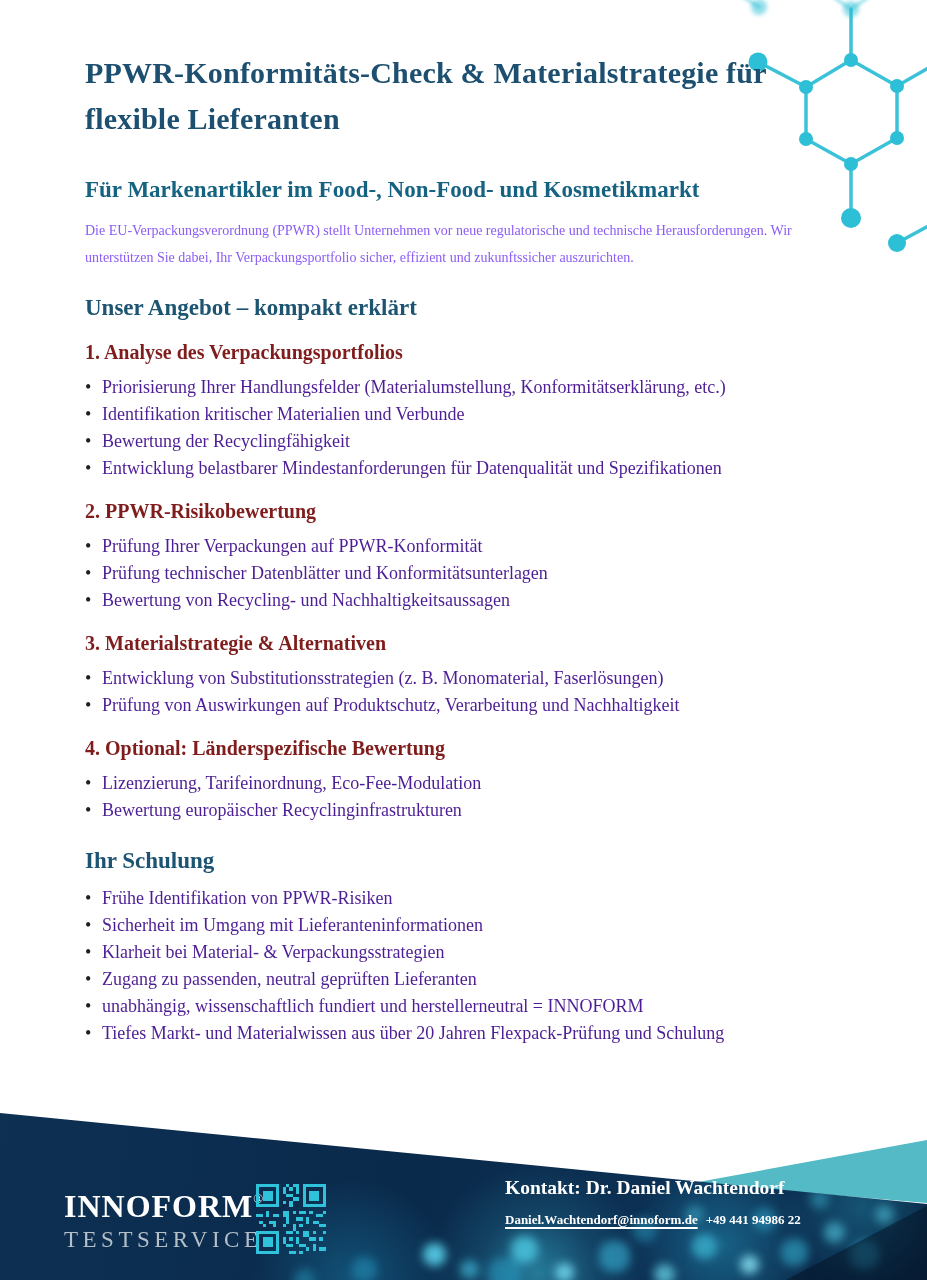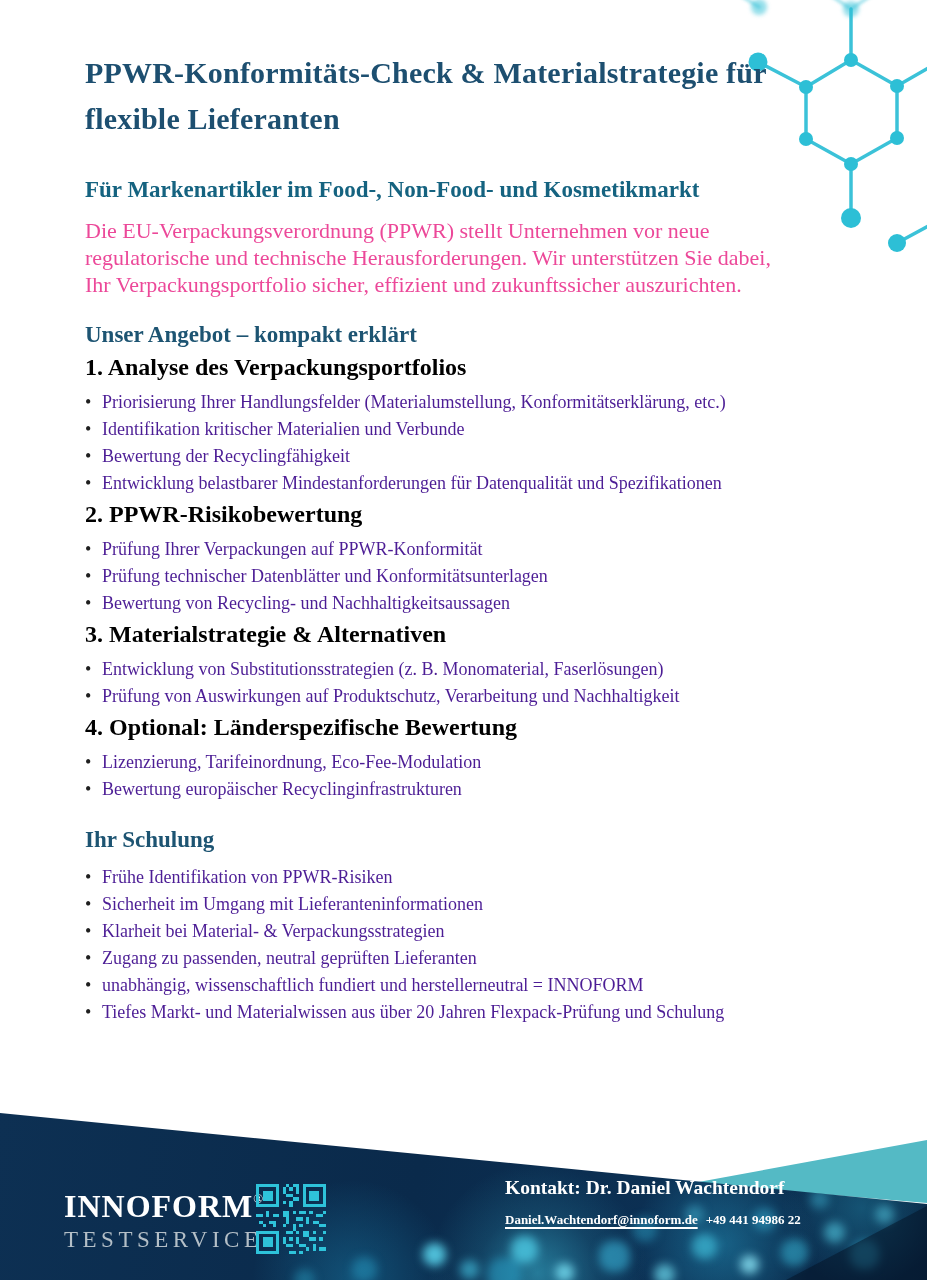--- a/index.html
+++ b/index.html
@@ -6,23 +6,23 @@
   .page{
     position:relative;width:927px;height:1280px;overflow:hidden;background:#ffffff;
     font-family:Liberation Serif, serif;-webkit-font-smoothing:antialiased;
   }
   
   .molecule{position:absolute;left:690px;top:0;width:237px;height:270px;pointer-events:none;}
   
   .content{position:absolute;left:85px;top:0;width:762px;}
   .h1{margin:50px 0 0;font-size:30px;line-height:46px;font-weight:600;color:#1d4f70;letter-spacing:.2px;}
   .subtitle{margin-top:33px;font-size:23px;line-height:30px;font-weight:600;color:#156380;}
-  .intro{margin-top:12px;max-width:716px;font-size:22px;line-height:27px;color:#ec4899;}
+  .intro{margin-top:12px;max-width:716px;font-size:14px;line-height:27px;color:#8b5cf6;}
   .h2{margin-top:22px;font-size:23px;line-height:30px;font-weight:600;color:#1d5472;}
-  .sec h3{margin:4px 0 9px;font-size:24px;line-height:26px;font-weight:600;color:#000000;}
+  .sec h3{margin:16px 0 9px;font-size:20px;line-height:26px;font-weight:600;color:#7f1d1d;}
   ul.bullets{list-style:none;margin:0;padding:0;}
   ul.bullets li{
     position:relative;padding-left:17px;font-size:18px;line-height:27px;color:#4c1d95;
   }
   ul.bullets li::before{content:"\2022";position:absolute;left:0;top:0;color:#1f1f1f;}
   .benefits-list{margin-top:9px !important;}
   
   .footer{position:absolute;left:0;top:1100px;width:927px;height:180px;}
   .wedge-teal{
     position:absolute;inset:0;background:#54bac5;

